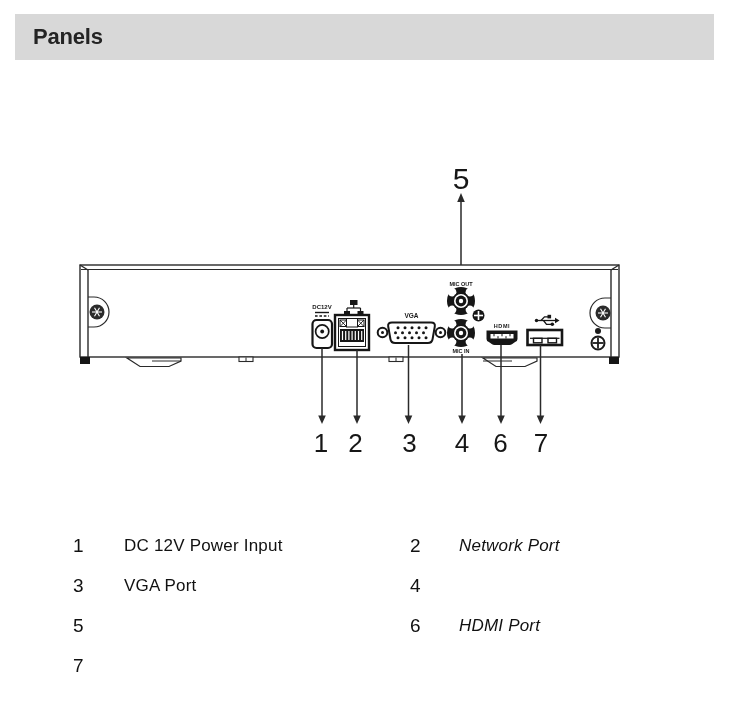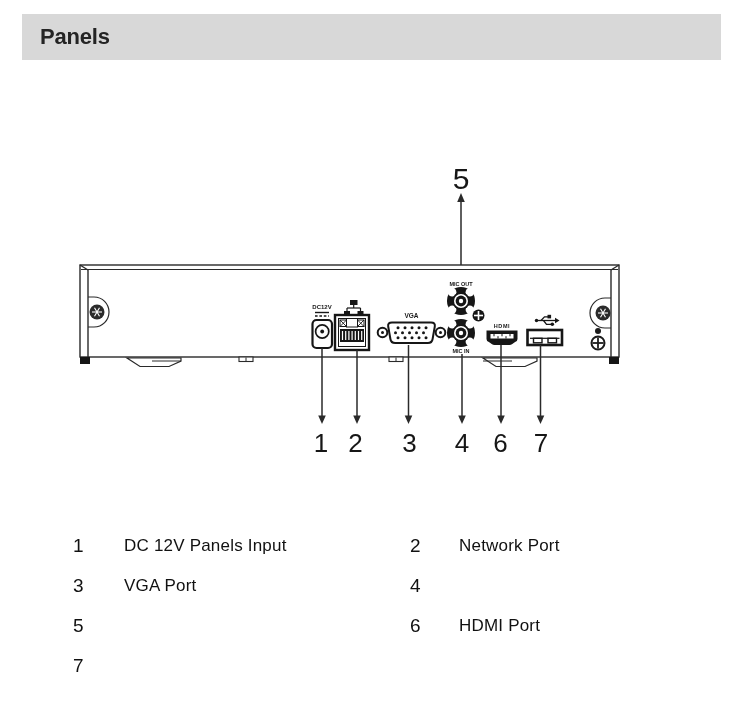--- a/index.html
+++ b/index.html
@@ -1,33 +1,33 @@
 <!DOCTYPE html>
 <html><head>
 <meta charset="utf-8">
 <style>
   html,body{margin:0;padding:0;}
   body{
     width:742px;height:714px;position:relative;background:#ffffff;
     font-family:"Liberation Sans","DejaVu Sans",sans-serif;color:#1a1a1a;overflow:hidden;
   }
   .header-bar{
-    position:absolute;left:22px;top:14px;width:699px;height:46px;
+    position:absolute;left:15px;top:14px;width:699px;height:46px;
     background:#d8d8d8;display:flex;align-items:center;
   }
   .header-bar .title{
     margin-left:18px;font-size:22px;font-weight:bold;color:#242424;letter-spacing:-0.2px;
   }
   svg{position:absolute;left:0;top:0;}
   svg text{font-family:"Liberation Sans","DejaVu Sans",sans-serif;fill:#161616;}
   .legend{position:absolute;left:0;top:526px;width:742px;}
   .lrow{position:relative;height:40px;}
   .lnum{position:absolute;font-size:19px;line-height:40px;color:#111;}
   .ldesc{position:absolute;font-size:17px;line-height:40px;color:#111;letter-spacing:0.2px;}
-  .c1n{left:73px;} .c1d{left:124px;} .c2n{left:410px;} .c2d{left:459px;}
+  .c1n{left:73px;} .c1d{left:124px;} .c2n{left:410px;} .c2d{left:459px;font-style:italic;}
 </style>
 </head>
 <body>
 
 <div class="header-bar">
   <span class="title">Panels</span>
 </div>
 
 <svg width="742" height="490" viewBox="0 0 742 490">
 
@@ -226,21 +226,21 @@
     <text x="409.5" y="452">3</text>
     <text x="462" y="452">4</text>
     <text x="500.5" y="452">6</text>
     <text x="541" y="452">7</text>
   </g>
 </svg>
 
 <div class="legend">
   <div class="lrow">
     <span class="lnum c1n">1</span>
-    <span class="ldesc c1d">DC 12V Panels Input</span>
+    <span class="ldesc c1d">DC 12V Power Input</span>
     <span class="lnum c2n">2</span>
     <span class="ldesc c2d">Network Port</span>
   </div>
   <div class="lrow">
     <span class="lnum c1n">3</span>
     <span class="ldesc c1d">VGA Port</span>
     <span class="lnum c2n">4</span>
   </div>
   <div class="lrow">
     <span class="lnum c1n">5</span>

